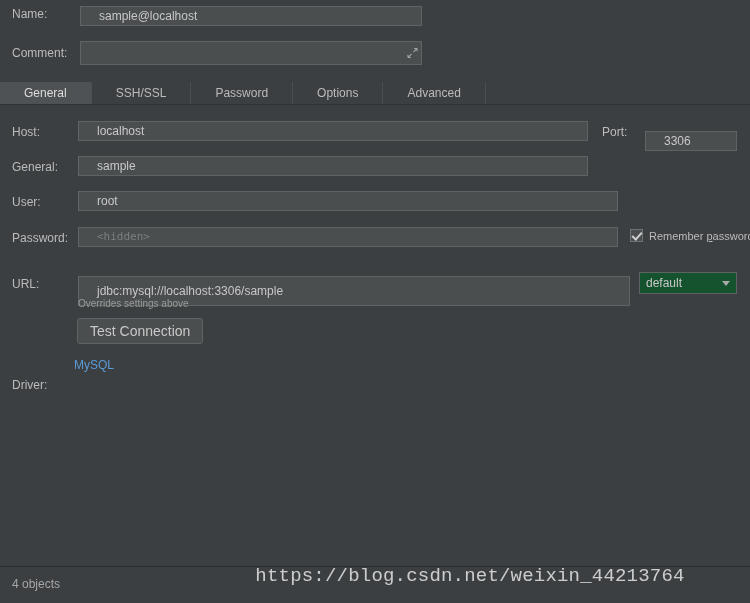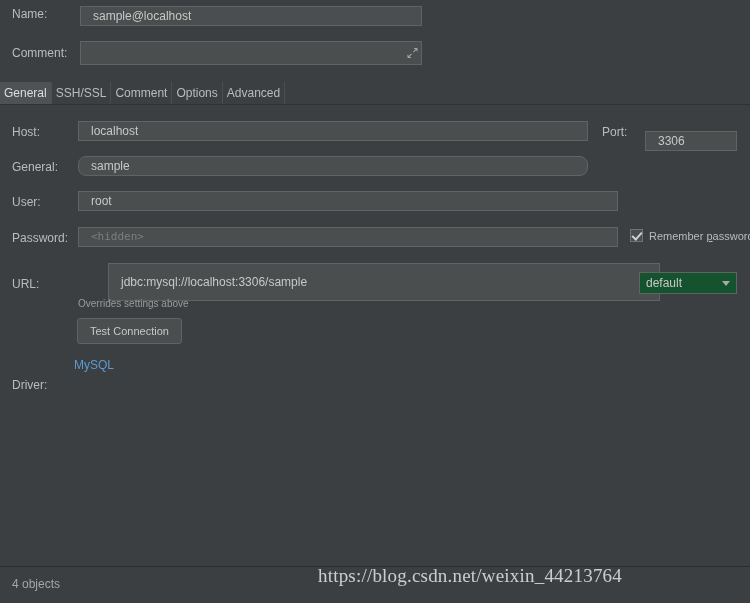--- a/index.html
+++ b/index.html
@@ -38,21 +38,21 @@
 
   
   .field {
     background: #4a4e4f;
     border: 1px solid #5e6364;
     color: #c8c8c8;
     font-family: "Liberation Sans", sans-serif;
     font-size: 12px;
     height: 20px;
     line-height: 20px;
-    padding: 0 12px;
+    padding: 0 18px;
     box-sizing: border-box;
     display: flex;
     align-items: center;
     overflow: hidden;
     white-space: nowrap;
   }
   .field.placeholder {
     color: #7b7f80;
     font-family: "DejaVu Sans Mono", monospace;
     font-size: 11px;
@@ -77,21 +77,21 @@
     position: absolute;
     left: 0;
     top: 82px;
     width: 750px;
     height: 22px;
     border-bottom: 1px solid #323232;
     display: flex;
     align-items: stretch;
   }
   .tab {
-    padding: 0 4px;
+    padding: 0 24px;
     display: flex;
     align-items: center;
     font-size: 12px;
     color: #bbbbbb;
     border-right: 1px solid #4a4e4f;
     cursor: default;
   }
   .tab.active {
     background: #4e5254;
     color: #dddddd;
@@ -117,21 +117,21 @@
     border-top: 5px solid #a9a9a9;
     margin-left: 8px;
   }
 
   
   .btn {
     background: #4a4e4f;
     border: 1px solid #5e6364;
     border-radius: 3px;
     color: #c8c8c8;
-    font-size: 11px;
+    font-size: 14px;
     height: 24px;
     padding: 0 12px;
     display: inline-flex;
     align-items: center;
     justify-content: center;
     cursor: default;
   }
 
   
   .cbox {
@@ -215,21 +215,21 @@
 
   
   .watermark {
     position: absolute;
     left: 0;
     top: 565px;
     width: 750px;
     text-align: center;
     font-size: 19px;
     color: rgba(236,236,236,.82);
-    font-family: Liberation Serif, serif;
+    font-family: Liberation Mono, monospace;
     letter-spacing: .2px;
     pointer-events: none;
     white-space: nowrap;
     padding-left: 190px;
     box-sizing: border-box;
   }
 </style>
 </head>
 <body>
 
@@ -247,57 +247,57 @@
     <div class="field" style="width:342px; height:24px;"></div>
     <svg class="expand-icon" viewBox="0 0 12 12">
       <path d="M11 1 L7 5 M11 1 L11 4.2 M11 1 L7.8 1" stroke="#c3c3c3" stroke-width="1.1" fill="none"></path>
       <path d="M1 11 L5 7 M1 11 L1 7.8 M1 11 L4.2 11" stroke="#c3c3c3" stroke-width="1.1" fill="none"></path>
     </svg>
   </div>
 
   <div class="tabbar">
     <div class="tab active">General</div>
     <div class="tab">SSH/SSL</div>
-    <div class="tab">Comment</div>
+    <div class="tab">Password</div>
     <div class="tab">Options</div>
     <div class="tab">Advanced</div>
   </div>
 
   <div class="row" style="left:12px; top:125px;">
     <span class="lbl">Host:</span>
   </div>
   <div class="field" style="position:absolute; left:78px; top:121px; width:510px;">localhost</div>
   <div class="row" style="left:602px; top:125px;">
     <span class="lbl">Port:</span>
   </div>
   <div class="field" style="position:absolute; left:645px; top:131px; width:92px;">3306</div>
 
   <div class="row" style="left:12px; top:160px;">
     <span class="lbl">General:</span>
   </div>
-  <div class="field" style="position:absolute; left:78px; top:156px; width:510px;border-radius:8px;">sample</div>
+  <div class="field" style="position:absolute; left:78px; top:156px; width:510px;">sample</div>
 
   <div class="row" style="left:12px; top:195px;">
     <span class="lbl">User:</span>
   </div>
   <div class="field" style="position:absolute; left:78px; top:191px; width:540px;">root</div>
 
   <div class="row" style="left:12px; top:231px;">
     <span class="lbl">Password:</span>
   </div>
   <div class="field placeholder" style="position:absolute; left:78px; top:227px; width:540px;">&lt;hidden&gt;</div>
   <div class="row" style="left:630px; top:229px;">
     <span class="cbox checked"></span>
     <span class="cb-label"><span>Remember </span><span class="mnem">p</span><span>assword</span></span>
   </div>
 
   <div class="row" style="left:12px; top:277px;">
     <span class="lbl">URL:</span>
   </div>
-  <div class="field" style="position:absolute; left:78px; top:263px; width:552px; height:38px;margin-left:30px;">jdbc:mysql://localhost:3306/sample</div>
+  <div class="field" style="position:absolute; left:78px; top:276px; width:552px; height:30px;">jdbc:mysql://localhost:3306/sample</div>
   <div class="combo" style="position:absolute; left:639px; top:272px; width:98px;">
     <span>default</span>
     <span class="caret"></span>
   </div>
   <div class="hint" style="left:78px; top:298px;">Overrides settings above</div>
 
   <div class="btn" style="position:absolute; left:77px; top:318px;">Test Connection</div>
 
   <div class="row" style="left:12px; top:378px;">
     <span class="lbl">Driver:</span>

